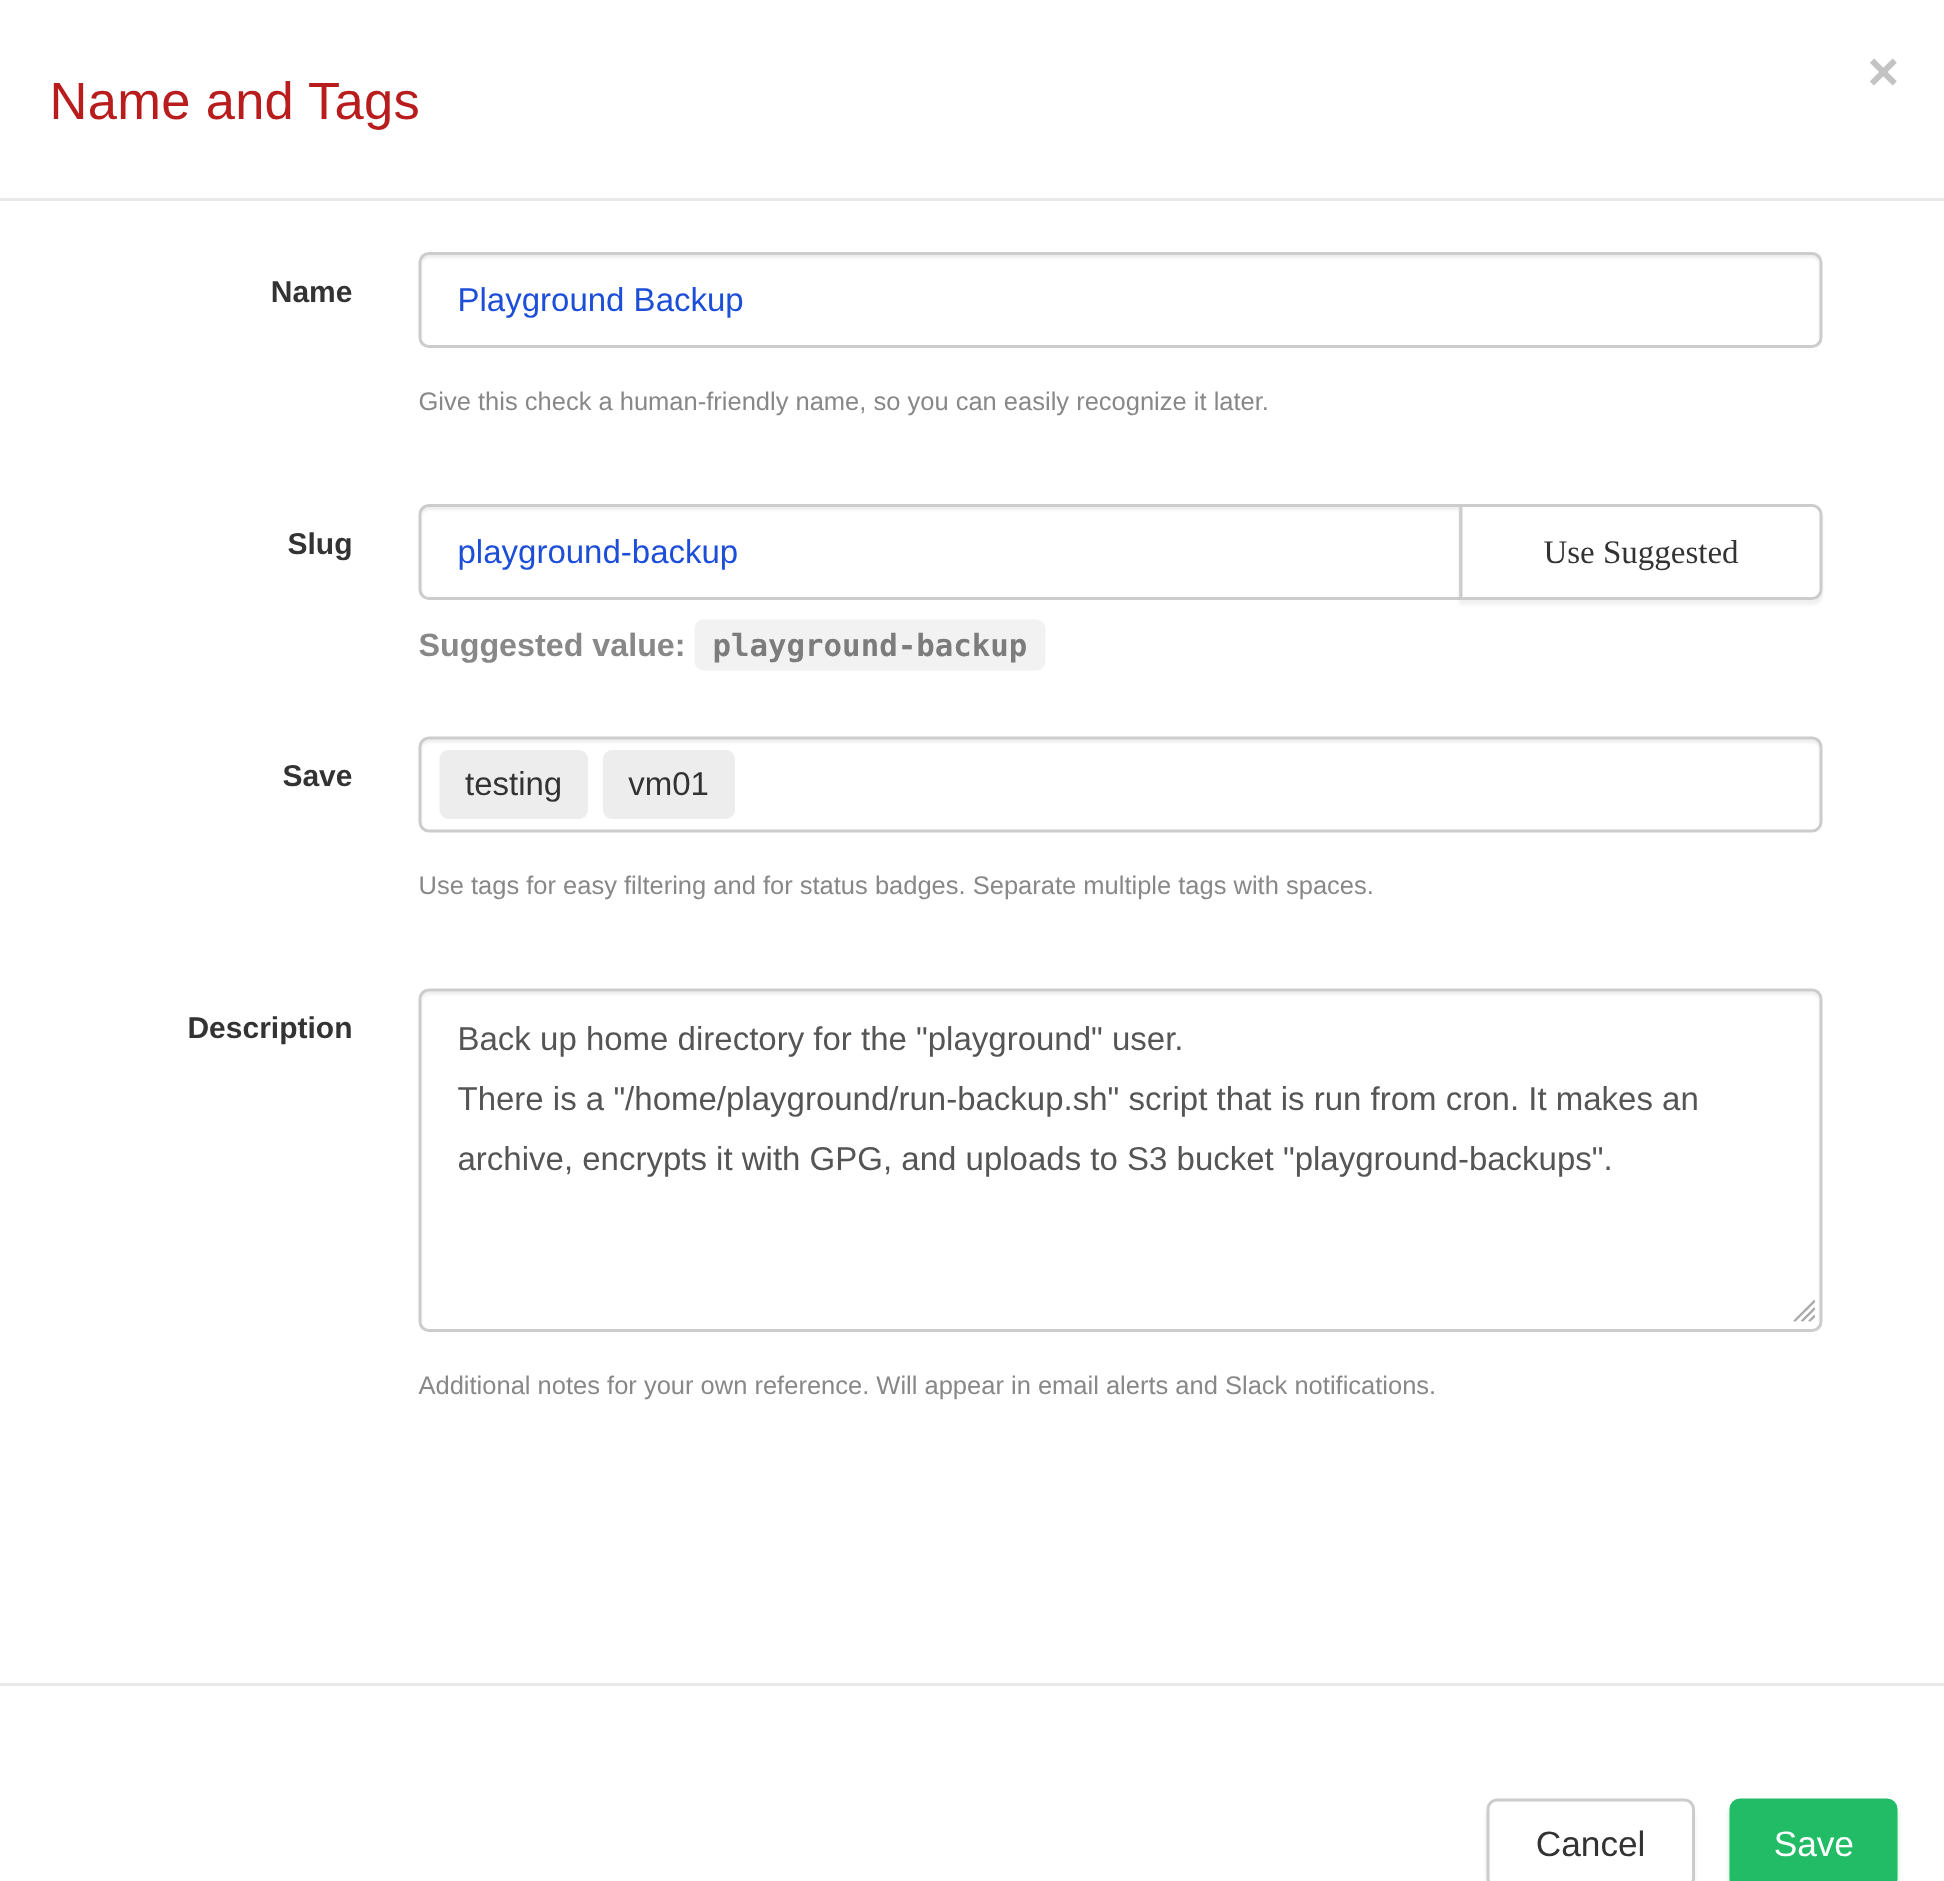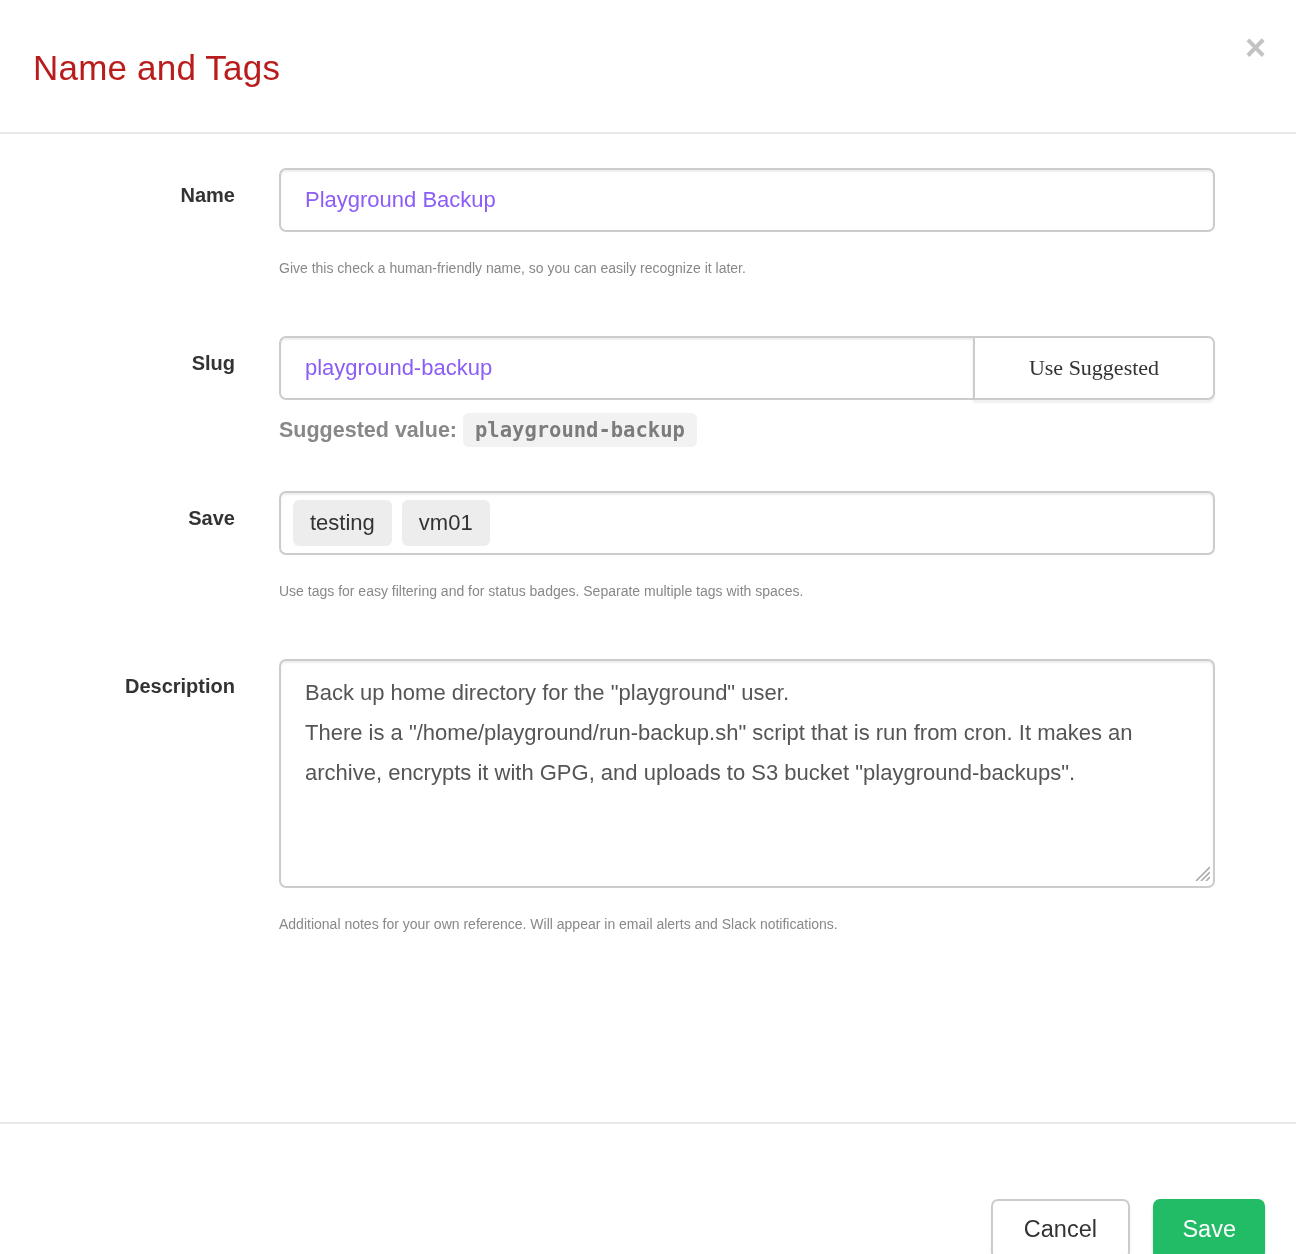--- a/index.html
+++ b/index.html
@@ -30,28 +30,28 @@
     padding: 16px 44px 0 0;
     text-align: right;
   }
   .control-label { font-size: 20px; font-weight: 700; color: #333; }
   .control-col { width: 936px; flex: 0 0 936px; }
 
   .form-control {
     width: 100%; height: 64px;
     border: 2px solid #ccc; border-radius: 7px;
     padding: 0 24px;
-    font-size: 22px; color: #8b5cf6;
+    font-size: 22px; color: #1d4ed8;
     font-family: "Liberation Sans", sans-serif;
     background: #fff;
     box-shadow: inset 0 2px 2px rgba(0,0,0,0.07);
     outline: none;
   }
 
-  .help-block { margin-top: 16px; font-size: 14px; line-height: 40px; color: #888; }
+  .help-block { margin-top: 16px; font-size: 17px; line-height: 40px; color: #888; }
 
   
   .input-group { display: flex; width: 100%; }
   .input-group .form-control { flex: 1; border-radius: 7px 0 0 7px; }
   .btn-use-suggested {
     flex: 0 0 242px; height: 64px;
     margin-left: -2px;
     background: #fff; border: 2px solid #ccc; border-radius: 0 7px 7px 0;
     font-size: 22px; color: #333;
     font-family: Liberation Serif, serif;

